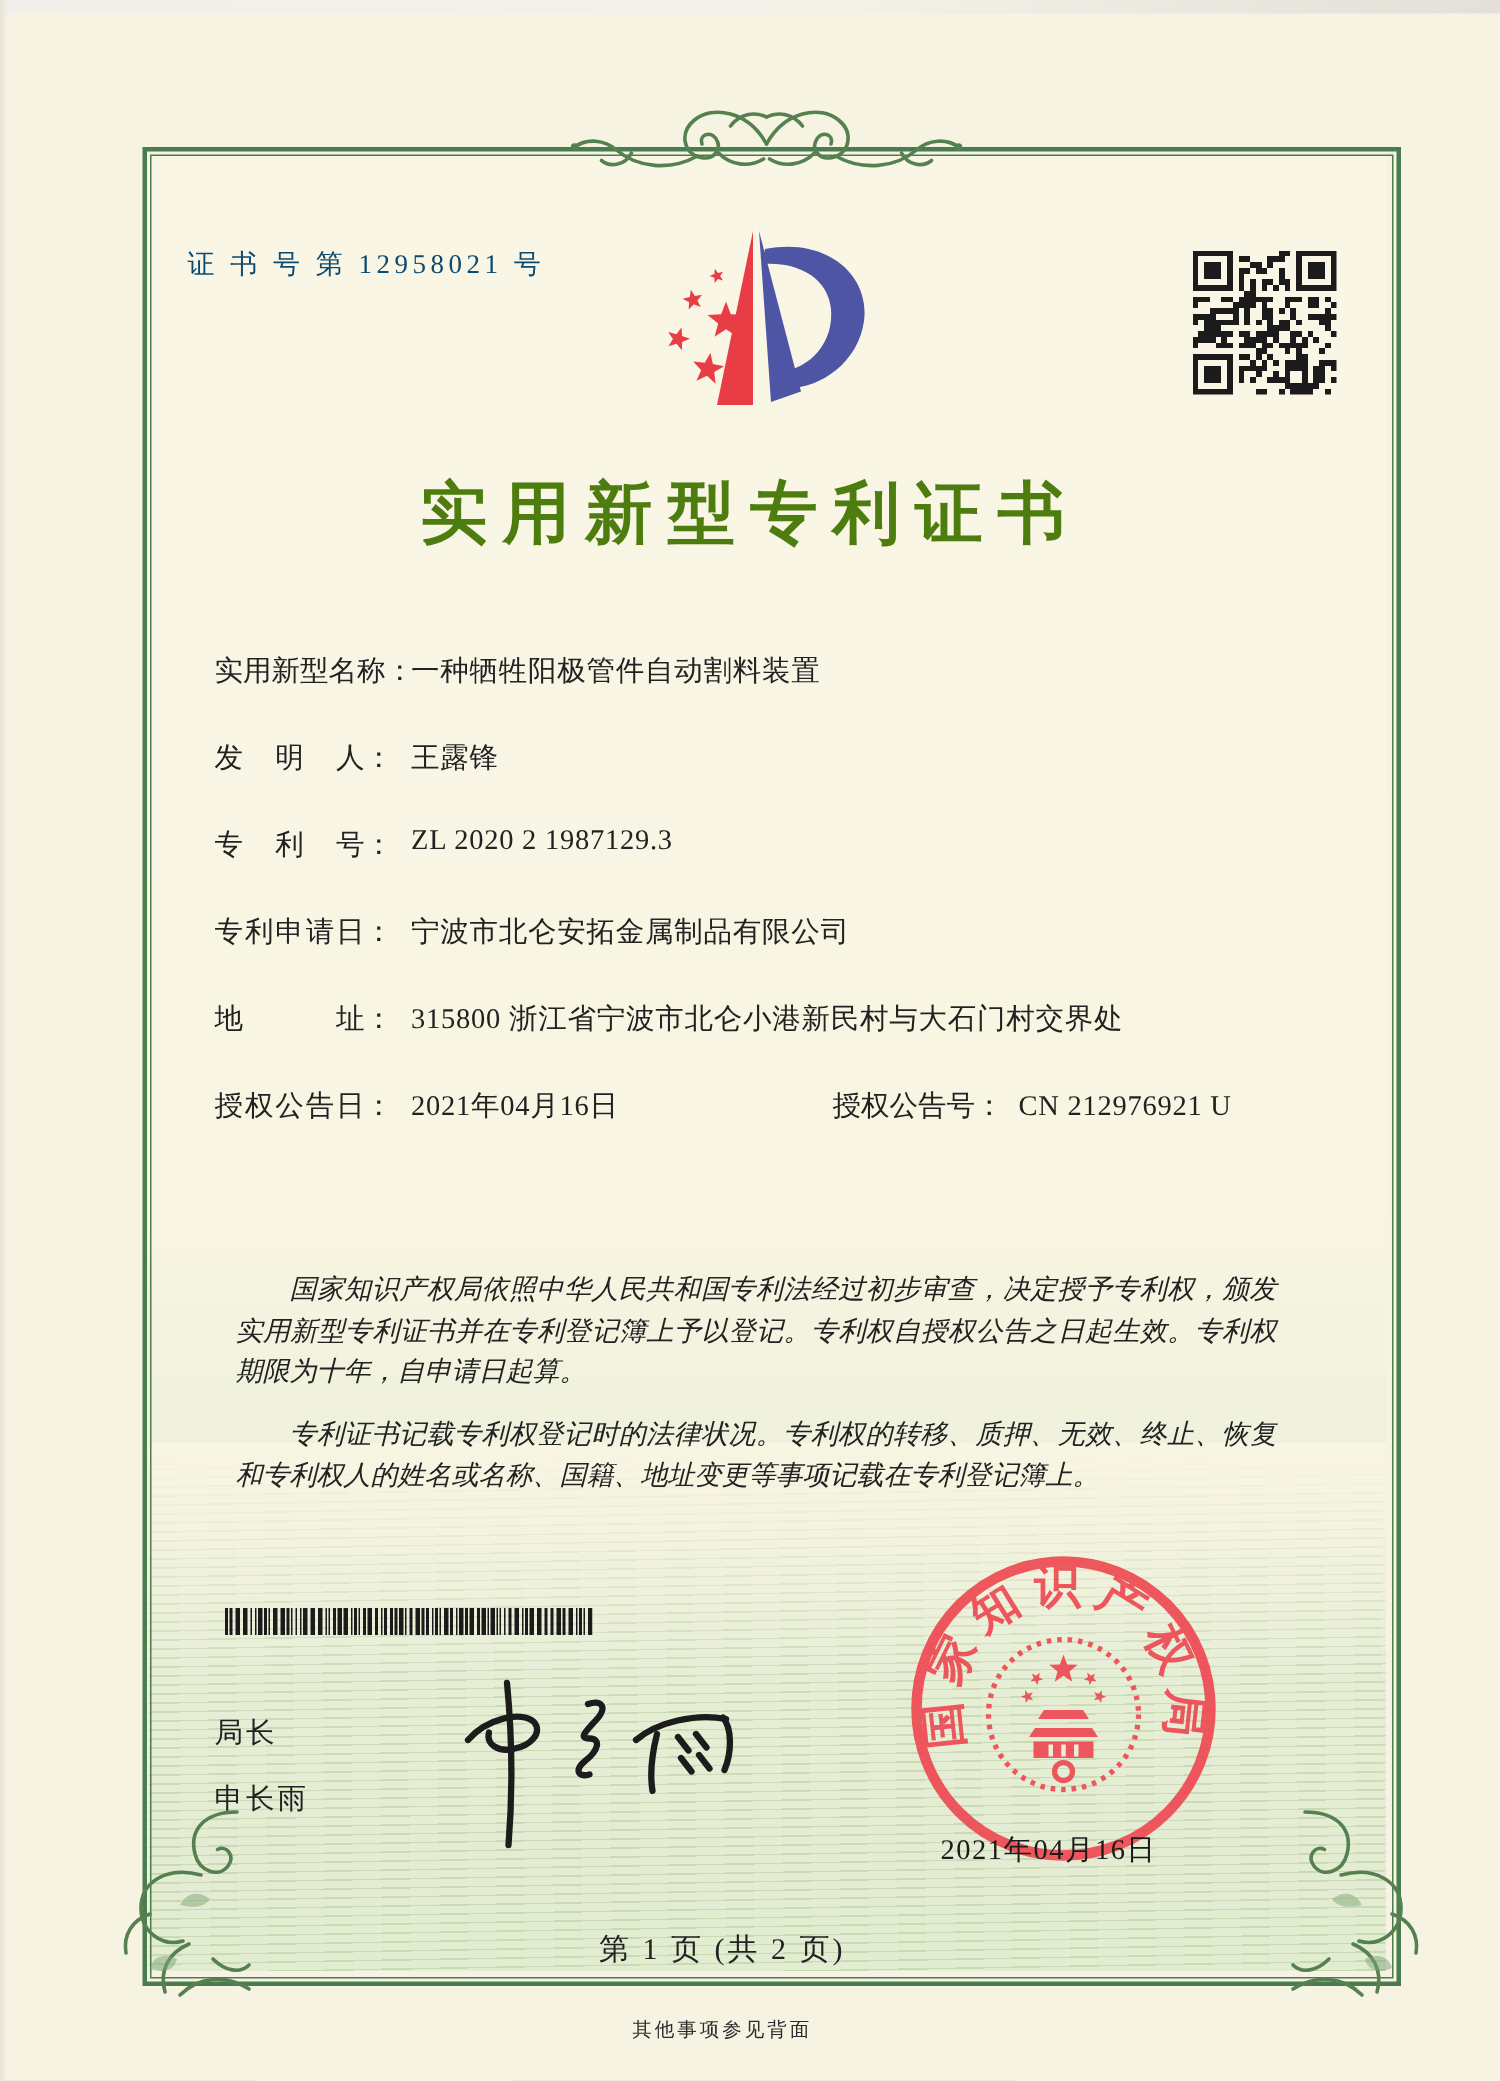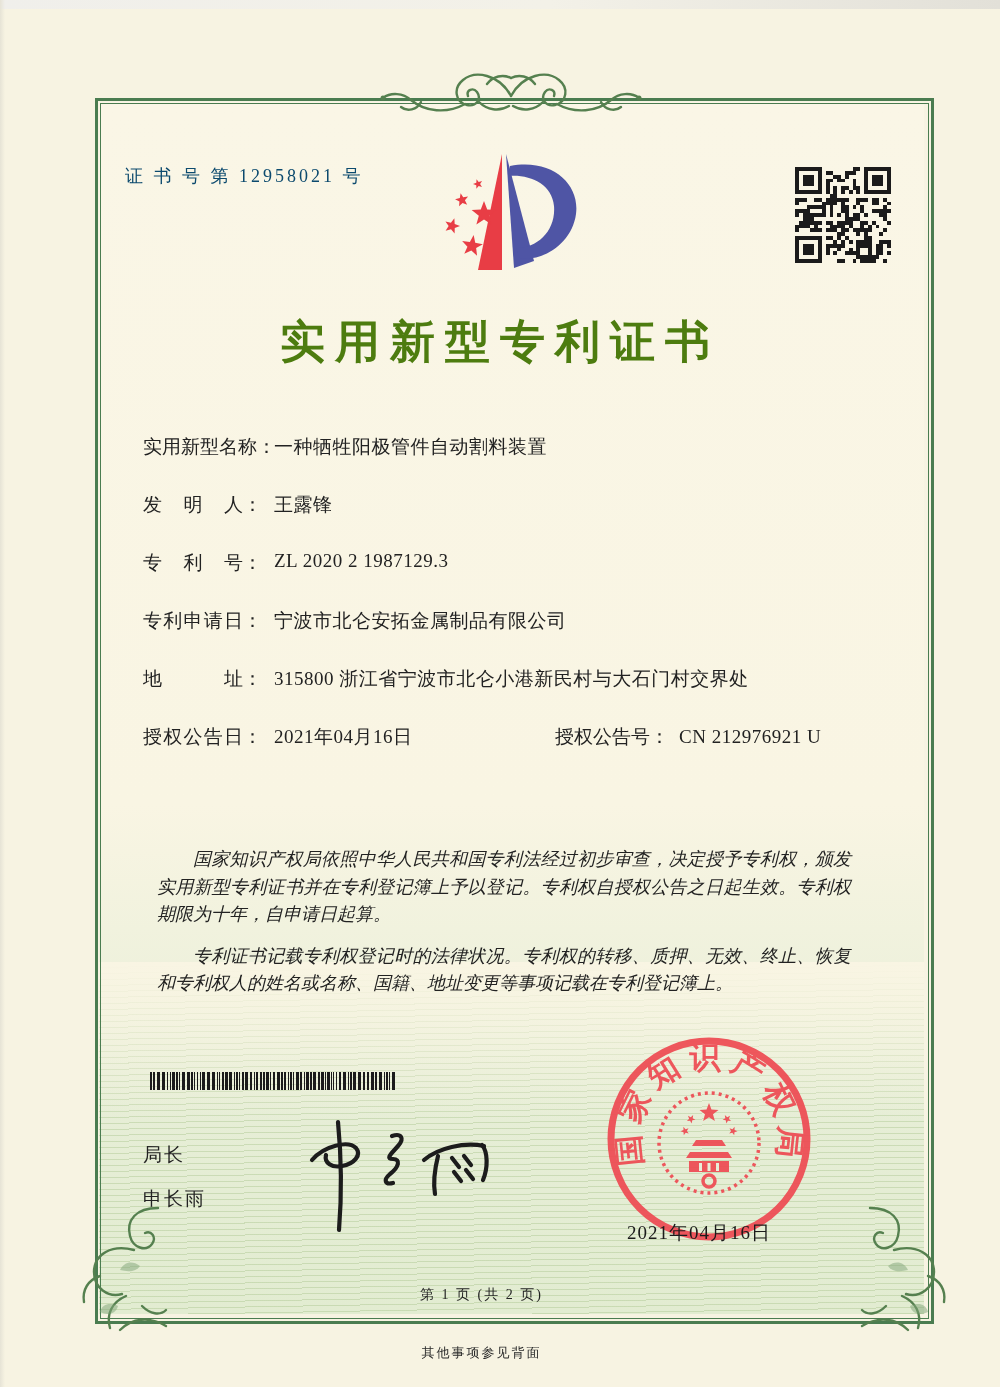--- a/index.html
+++ b/index.html
@@ -47,21 +47,21 @@
   .barcode{position:absolute;left:150px;top:1072px;width:245px;height:18px;z-index:3;}
 
   .signer{position:absolute;left:143px;top:1142px;z-index:4;font-size:19px;letter-spacing:2px;}
   .signer .line2{margin-top:18px;font-family:Liberation Mono, monospace;}
   .signature{position:absolute;left:298px;top:1108px;width:230px;height:128px;z-index:4;}
   .sig-stroke{fill:none;stroke:#1c1c1c;stroke-width:4.2;stroke-linecap:round;stroke-linejoin:round;}
 
   .seal{position:absolute;left:604px;top:1033px;width:210px;height:212px;z-index:3;opacity:.92;}
   .seal-date{position:absolute;left:627px;top:1220px;z-index:5;font-size:19px;letter-spacing:1px;color:#1b1b1b;}
 
-  .page-info{position:absolute;left:0;top:1286px;width:963px;text-align:center;font-size:14px;letter-spacing:2px;z-index:3;}
+  .page-info{position:absolute;left:0;top:1286px;width:963px;text-align:center;font-size:20px;letter-spacing:2px;z-index:3;}
   .footer-note{position:absolute;left:0;top:1344px;width:963px;text-align:center;font-size:13px;letter-spacing:2px;z-index:3;color:#2a2a2a;}
 </style>
 </head>
 <body>
 
 <div id="page">
   <div class="scan-edge-top"></div>
   <div class="scan-edge-left"></div>
 
   <div class="inner-bg">

